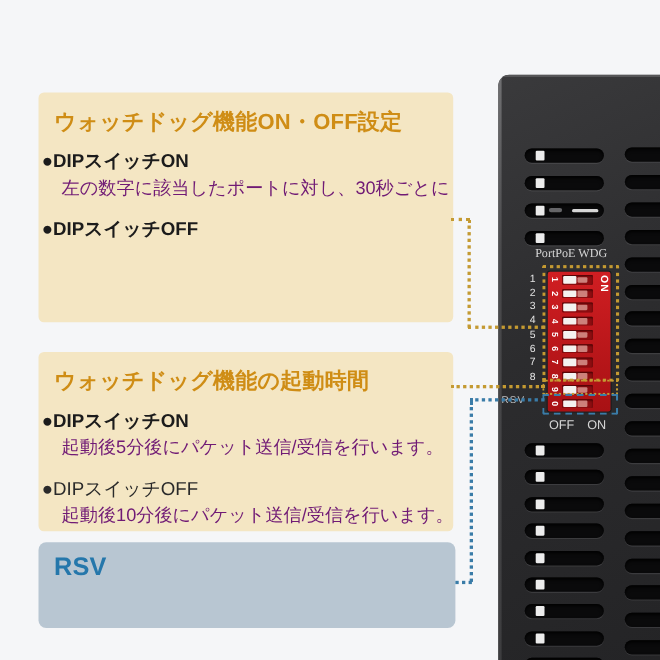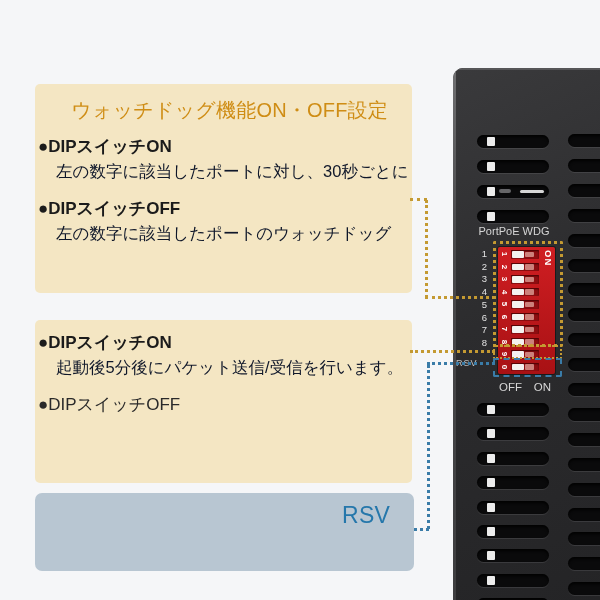--- a/index.html
+++ b/index.html
@@ -12,27 +12,27 @@
   .page-title{
     position:absolute;top:16px;left:0;width:600px;text-align:center;
     font-size:29px;font-weight:bold;color:#141414;letter-spacing:.5px;white-space:nowrap;
   }
   
   .panel{position:absolute;left:35px;width:377px;border-radius:5px;background:var(--panel_beige);}
   #panel-onoff{top:84px;height:209px;}
   #panel-time{top:320px;height:163px;}
   #panel-rsv{top:493px;height:78px;width:379px;background:var(--rsv_panel);border-radius:7px;}
   .panel .heading{
-    margin:13px 24px 0;font-size:20px;font-weight:normal;color:var(--heading_orange);
-    white-space:nowrap;letter-spacing:.2px;text-align:right;
+    margin:13px 14px 0;font-size:20px;font-weight:bold;color:var(--heading_orange);
+    white-space:nowrap;letter-spacing:.2px;
   }
   #panel-rsv .heading{color:var(--rsv_blue);font-size:23px;margin-top:9px;}
   .dip-label{margin:11px 3px 0;font-size:17px;font-weight:bold;color:#1b1b1b;white-space:nowrap;}
   .dip-label.regular{font-weight:normal;color:#2a2a2a;}
-  .body-line{margin:2px 21px 0;font-size:16.5px;line-height:22px;color:#0f172a;white-space:nowrap;}
+  .body-line{margin:2px 21px 0;font-size:16.5px;line-height:22px;color:#701a75;white-space:nowrap;}
   .gap{margin-top:15px;}
   
   .dot-h{position:absolute;height:0;border-top:3px dotted var(--connector_gold);z-index:6;}
   .dot-v{position:absolute;width:0;border-left:3px dotted var(--connector_gold);z-index:6;}
   .blue.dot-h{border-top-color:var(--connector_blue);}
   .blue.dot-v{border-left-color:var(--connector_blue);}
   #g1a{left:410px;top:198px;width:17px;}
   #g1b{left:425px;top:200px;height:98px;}
   #g1c{left:425px;top:296px;width:70px;}
   #g2 {left:410px;top:350px;width:85px;}
@@ -53,21 +53,21 @@
     background:linear-gradient(#707072,#4a4a4c 30%,#3d3d3f);border-top-left-radius:10px;}
   #device .edge-t{position:absolute;left:2px;top:0;right:0;height:2px;background:#565658;}
   .vent{position:absolute;height:13px;border-radius:7px;background:#0a0a0b;
     box-shadow:inset 0 2px 3px rgba(0,0,0,.9), 0 1px 0 rgba(120,120,122,.25);}
   .vent-l{left:24px;width:72px;}
   .vent-r{left:115px;width:46px;}
   .vent .ind{position:absolute;left:10px;top:2px;width:8px;height:9px;background:#ececec;border-radius:1px;}
   .vent .streak{position:absolute;right:5px;top:5px;width:24px;height:3px;background:#d6d6d6;border-radius:2px;}
   .vent .smudge{position:absolute;left:22px;top:4px;width:12px;height:4px;background:#7d7d7f;border-radius:2px;opacity:.8;}
   .device-text{position:absolute;color:#d6d6d6;font-size:11px;white-space:nowrap;}
-  #port-poe-label{left:23px;top:157px;width:76px;display:flex;justify-content:center;}
+  #port-poe-label{left:23px;top:157px;width:76px;display:flex;justify-content:flex-end;font-family:Liberation Serif, serif;}
   #port-numbers{position:absolute;left:22px;top:179px;width:12px;}
   .pnum{position:absolute;right:0;height:12px;line-height:12px;font-size:9.5px;color:#e2e2e2;}
   #dip{position:absolute;left:45px;top:179px;width:57px;height:127px;border-radius:2px;
     background:linear-gradient(var(--dip_red),#a81114);box-shadow:0 0 0 1px rgba(0,0,0,.4);}
   .dip-row{position:absolute;left:0;width:100%;height:12px;}
   .dip-num{position:absolute;left:0;top:1px;width:11px;height:10px;line-height:10px;
     font-size:8px;font-weight:bold;color:#fff;text-align:center;transform:rotate(90deg);}
   .dip-slot{position:absolute;left:13px;top:2px;width:28px;height:8.5px;background:#8e0e11;
     border-radius:1px;box-shadow:inset 0 1px 2px rgba(60,0,0,.9);}
   .dip-act{position:absolute;left:1px;top:1px;width:12px;height:6.5px;background:#f4f2f0;border-radius:1px;}
@@ -81,27 +81,28 @@
 <body>
 
 <div class="stage">
 
 
   <section class="panel" id="panel-onoff">
     <div class="heading">ウォッチドッグ機能ON・OFF設定</div>
     <div class="dip-label">●DIPスイッチON</div>
     <div class="body-line">左の数字に該当したポートに対し、30秒ごとに</div>
     <div class="dip-label gap">●DIPスイッチOFF</div>
-    <div class="body-line">左の数字に該当したポートのウォッチドッグ</div>
   </section>
 
   <section class="panel" id="panel-time">
+    <div class="heading">ウォッチドッグ機能の起動時間</div>
     <div class="dip-label">●DIPスイッチON</div>
     <div class="body-line">起動後5分後にパケット送信/受信を行います。</div>
     <div class="dip-label regular gap">●DIPスイッチOFF</div>
+    <div class="body-line">起動後10分後にパケット送信/受信を行います。</div>
   </section>
 
   <section class="panel" id="panel-rsv">
     <div class="heading">RSV</div>
   </section>
 
   <div class="dot-h" id="g1a"></div>
   <div class="dot-v" id="g1b"></div>
   <div class="dot-h" id="g1c"></div>
   <div class="dot-h" id="g2"></div>

